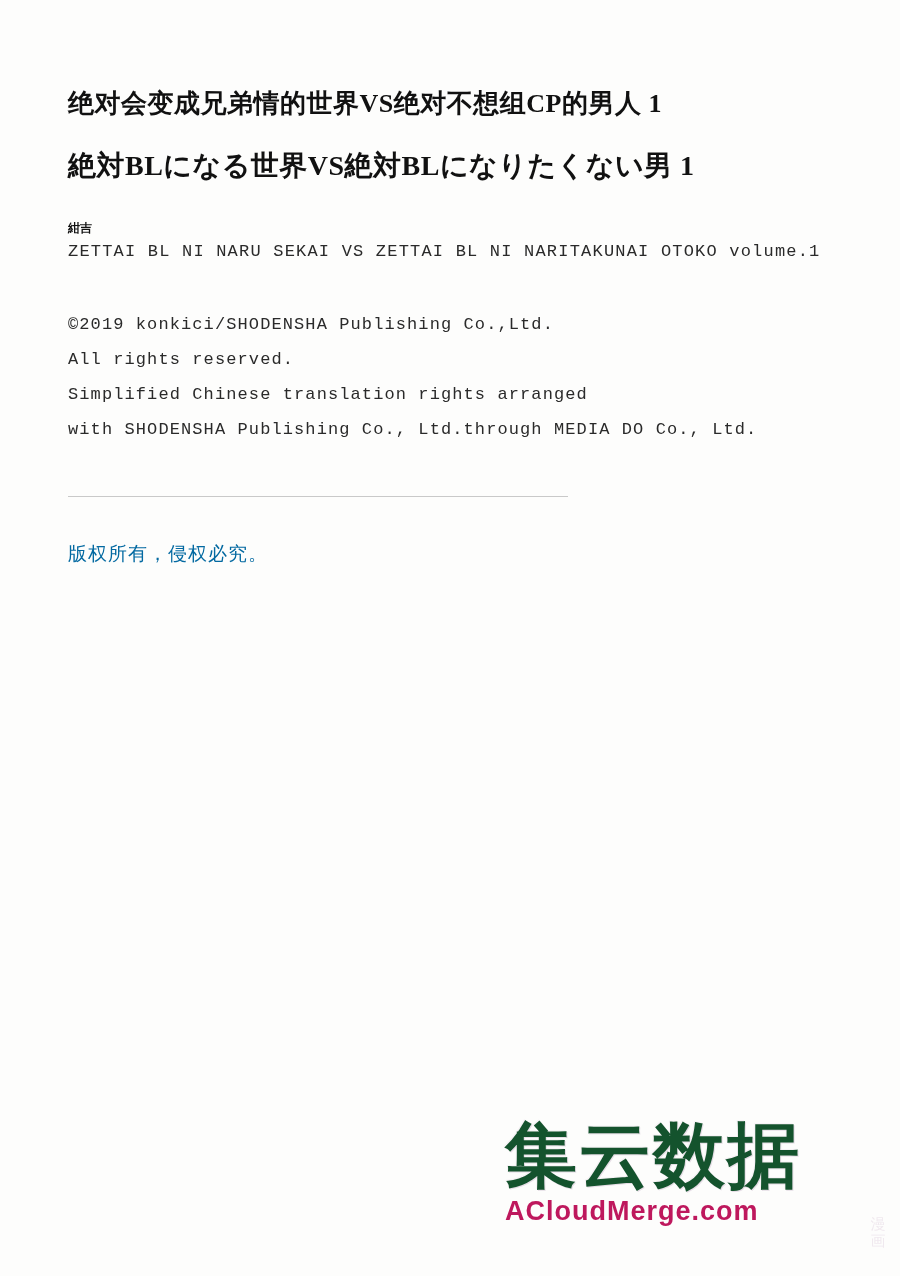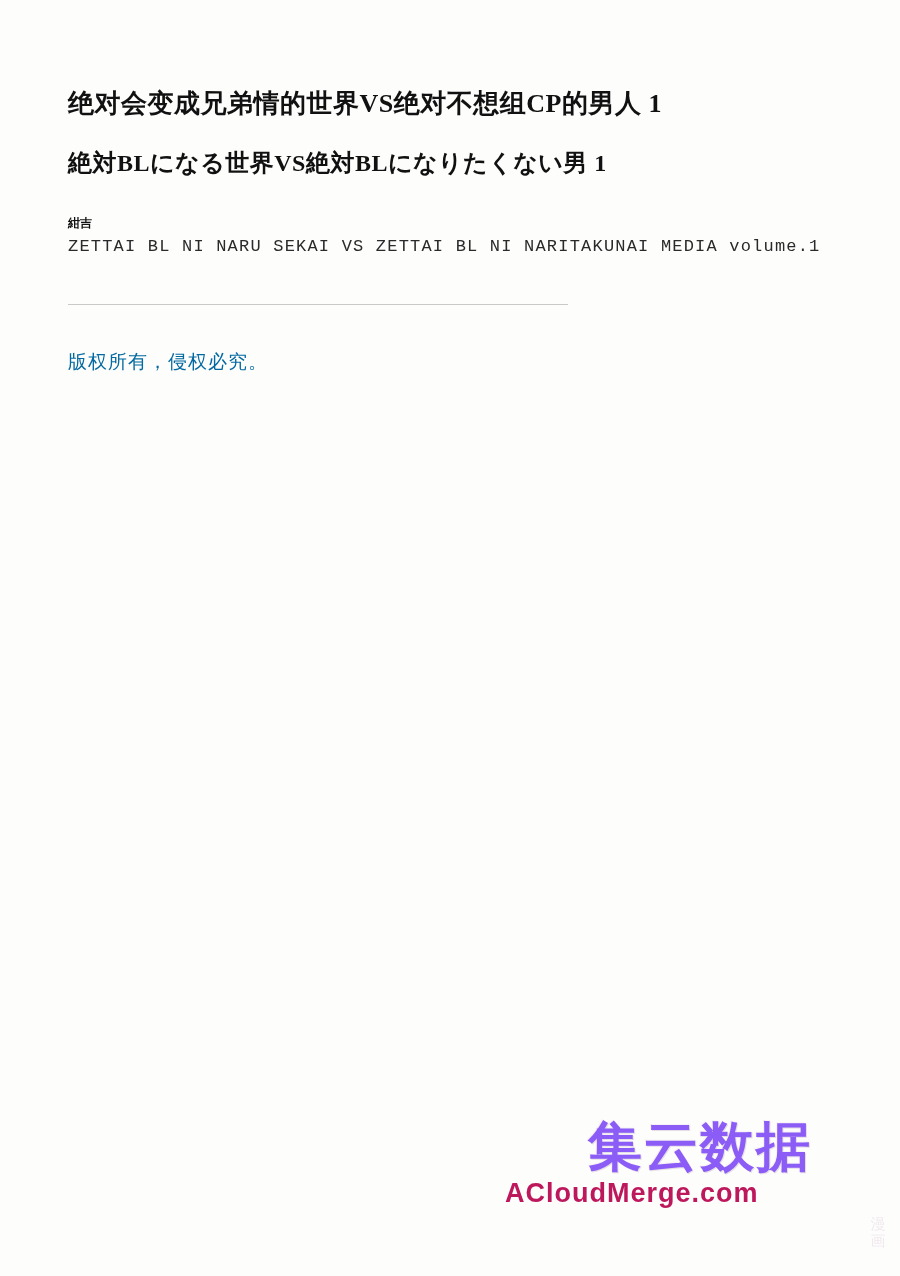--- a/index.html
+++ b/index.html
@@ -32,21 +32,21 @@
     font-weight: bold;
     font-size: 26px;
     letter-spacing: 0.5px;
     color: #111111;
     margin: 0 0 30px 0;
     line-height: 1.2;
   }
   .title-jp {
     font-family: "Liberation Serif", serif;
     font-weight: bold;
-    font-size: 24px;
+    font-size: 28px;
     letter-spacing: 0.5px;
     color: #111111;
     margin: 0 0 38px 0;
     line-height: 1.2;
   }
   .author {
     font-family: "Liberation Serif", serif;
     font-weight: bold;
     font-size: 12px;
     color: #111111;
@@ -96,29 +96,28 @@
     position: absolute;
     left: 505px;
     top: 1120px;
     width: 390px;
     height: 150px;
     pointer-events: none;
   }
   .wm-main {
     font-family: "Liberation Serif", serif;
     font-weight: bold;
-    font-size: 54px;
-    color: #8b5cf6;
+    font-size: 72px;
+    color: #14532d;
     letter-spacing: 2px;
     line-height: 1;
     text-shadow:
       1px 1px 0 #e6dee6,
       -1px -1px 0 #f6f2f5;
     white-space: nowrap;
-    text-align: center;
   }
   .wm-sub {
     font-family: "Liberation Sans", sans-serif;
     font-weight: bold;
     font-size: 27px;
     color: #be185d;
     letter-spacing: 1px;
     margin-top: 4px;
     white-space: nowrap;
   }
@@ -140,22 +139,28 @@
 <div class="page">
 
   <div class="content">
 
     <h1 class="title-cn">绝对会变成兄弟情的世界VS绝对不想组CP的男人 1</h1>
 
     <h2 class="title-jp">絶対BLになる世界VS絶対BLになりたくない男 1</h2>
 
     <div class="author">紺吉</div>
 
-    <div class="romaji">ZETTAI BL NI NARU SEKAI VS ZETTAI BL NI NARITAKUNAI MEDIA volume.1</div>
+    <div class="romaji">ZETTAI BL NI NARU SEKAI VS ZETTAI BL NI NARITAKUNAI OTOKO volume.1</div>
 
+    <div class="copyright-block">
+      <div>©2019 konkici/SHODENSHA Publishing Co.,Ltd.</div>
+      <div>All rights reserved.</div>
+      <div>Simplified Chinese translation rights arranged</div>
+      <div>with SHODENSHA Publishing Co., Ltd.through MEDIA DO Co., Ltd.</div>
+    </div>
 
     <div class="divider"></div>
 
     <div class="rights">版权所有，侵权必究。</div>
 
 
   </div>
 
   <div class="watermark">
     <div class="wm-main">集云数据</div>

